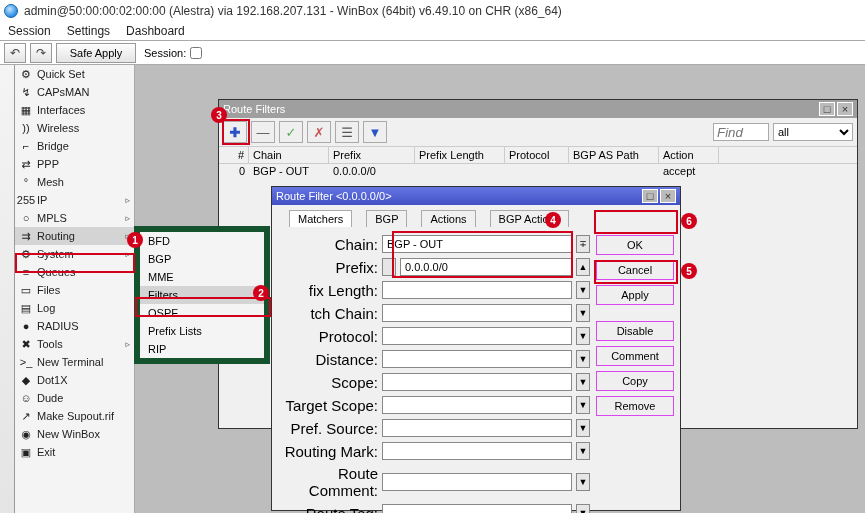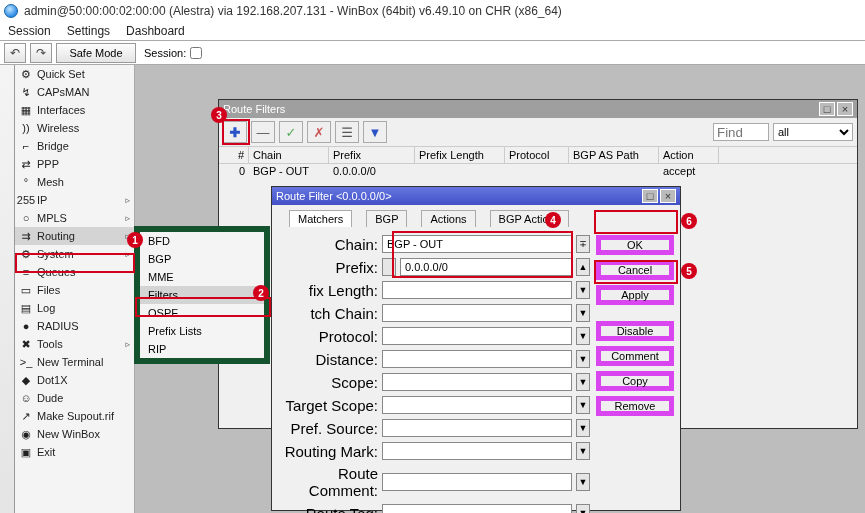--- a/index.html
+++ b/index.html
@@ -37,21 +37,21 @@
   .submenu { position: absolute; left: 134px; top: 326px; width: 136px; background: #f4f4f4; border: 6px solid #14532d; z-index: 4; }
   .submenu .sitem { height: 18px; display: flex; align-items: center; padding: 0 8px; font-size: 11px; }
   .submenu .sitem.sel { background: #d4d4d4; }
 
   
   .rfwindow { position: absolute; left: 218px; top: 99px; width: 640px; height: 330px; border: 1px solid #333; background: #f0f0f0; z-index: 3; }
   .rfwindow .rftitle { height: 18px; background: #9f9f9f; display: flex; align-items: center; justify-content: space-between; padding: 0 4px; color: #fff; }
   .rftb { height: 28px; background: #f0f0f0; display: flex; align-items: center; padding: 2px 4px; gap: 4px; }
   .tbcell { width: 24px; height: 22px; border: 1px solid #aaa; background: #efefef; display:inline-flex; align-items:center; justify-content:center; font-size:13px; color:#555; }
   .findbox { margin-left:auto; display:flex; gap:4px; }
-  .findbox input { width: 56px; height:18px; border:1px solid #aaa; color:#999; padding:0 3px; }
+  .findbox input { width: 56px; height:18px; border:1px solid #aaa; font-style: italic; color:#999; padding:0 3px; }
   .findbox select { width: 80px; height:18px; border:1px solid #aaa; background:#fff; font-size:11px; }
   .rfhead { height: 18px; display:flex; border-top:1px solid #ccc; border-bottom:1px solid #ccc; background:#f0f0f0; font-size:11px; }
   .rfhead div { border-right:1px solid #ccc; padding:2px 4px; }
   .rfrow { height:16px; display:flex; font-size:11px; }
   .rfrow div { padding:1px 4px; }
   .c-num  { width:30px; text-align:right; }
   .c-chain{ width:80px; }
   .c-pref { width:86px; }
   .c-plen { width:90px; }
   .c-prot { width:64px; }
@@ -66,21 +66,21 @@
   .tabs { height:22px; background:#f0f0f0; display:flex; align-items:flex-end; padding:3px 4px 0; }
   .tab { background:#f0f0f0; border:1px solid #aaa; border-bottom:none; padding:2px 8px; font-size:11px; margin-right:1px;margin-left:13px; }
   .tab.active { background:#fff; }
   .dlgbody { padding:8px 6px; display:flex; gap:6px; height: calc(100% - 40px); }
   .left { flex:1; display:flex; flex-direction:column; gap:5px; }
   .rowf { display:flex; align-items:center; gap:4px; }
   .rowf label { width:100px; text-align:right; font-size:15px; }
   .rowf .field { height:18px; border:1px solid #888; background:#fff; flex:1; padding:0 4px; font-size:11px; display:flex; align-items:center; }
   .rowf .drop { width:14px; height:18px; border:1px solid #888; background:#e6e6e6; display:inline-flex; align-items:center; justify-content:center; font-size:9px; }
   .right { width:78px; display:flex; flex-direction:column; gap:5px; }
-  .dbtn { height:20px; border:5px solid #d946ef; background:#efefef; font-size:11px; display:flex; align-items:center; justify-content:center; }
+  .dbtn { height:20px; border:1px solid #d946ef; background:#efefef; font-size:11px; display:flex; align-items:center; justify-content:center; }
 
   
   .hl { position:absolute; border:2px solid #d2001a; z-index:20; pointer-events:none; }
   
   .badge { position:absolute; width:16px; height:16px; border-radius:8px; background:#d2001a; color:#fff; font-size:10px; display:flex; align-items:center; justify-content:center; z-index:21; font-weight:bold; }
 </style>
 </head>
 <body>
 
 <div class="titlebar">
@@ -91,21 +91,21 @@
 <div class="menubar">
   <span>Session</span>
   <span>Settings</span>
   <span>Dashboard</span>
 </div>
 <div class="sep"></div>
 
 <div class="toptb">
   <div class="tb-btn">↶</div>
   <div class="tb-btn">↷</div>
-  <div class="tb-chk">Safe Mode</div>
+  <div class="tb-chk">Safe Apply</div>
   <div class="sess">
     <span>Session:</span>
     <input type="checkbox" style="">
   </div>
 </div>
 
 <div class="workspace">
   <div class="leftbar"></div>
   <div class="sidebar" id="sidebar">
       <div class="item">

